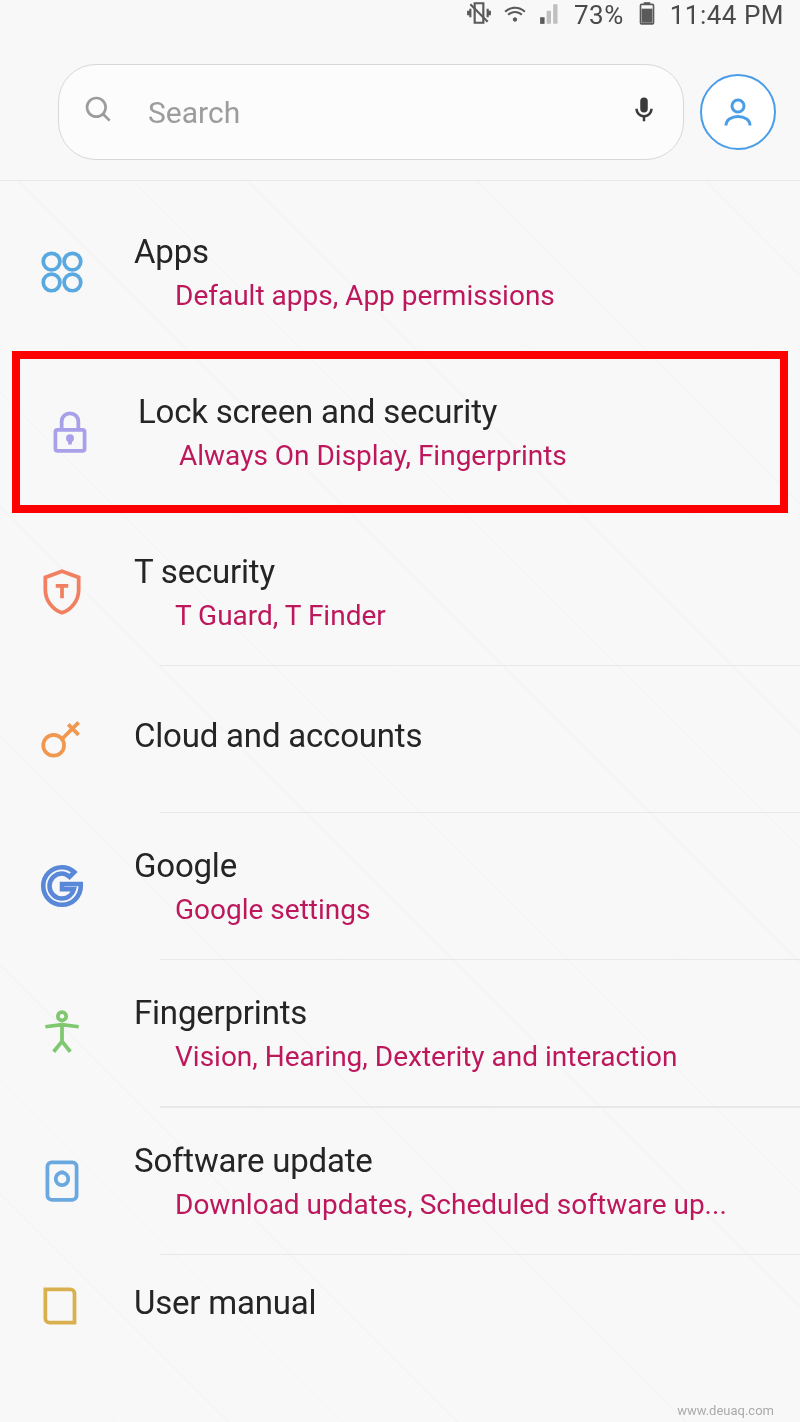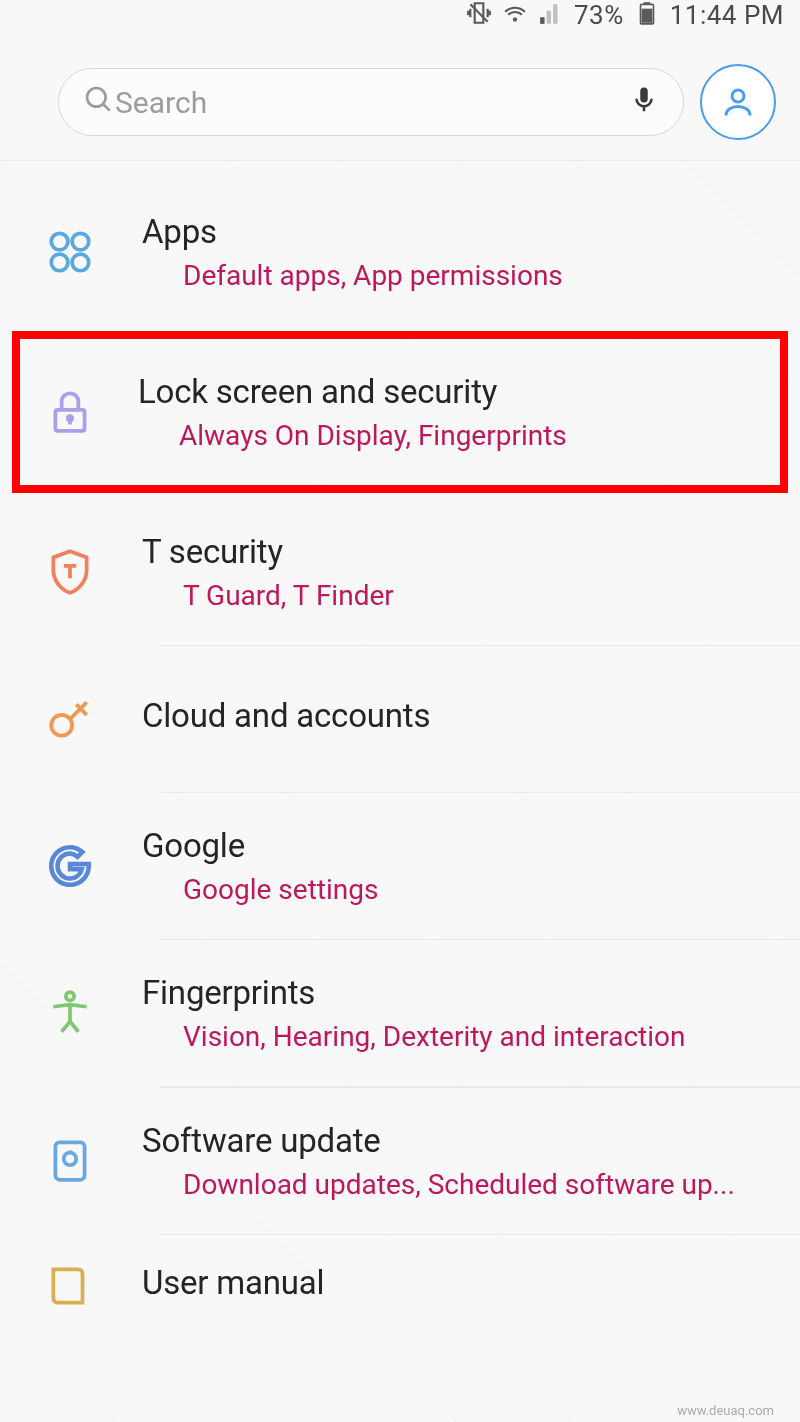--- a/index.html
+++ b/index.html
@@ -38,28 +38,28 @@
       display: flex;
       align-items: center;
       gap: 16px;
       padding: 18px 24px 20px 58px;
       background: #f8f8f8;
       position: relative;
       z-index: 1;
     }
     .search-pill {
       flex: 1;
-      height: 68px;
+      height: 96px;
       border: 1.5px solid #d8d8d8;
       border-radius: 38px;
       background: #fcfcfc;
       display: flex;
       align-items: center;
       padding: 0 24px;
-      gap: 0;
+      gap: 33px;
     }
     .search-pill .placeholder {
       flex: 1;
       font-size: 30px;
       color: #9c9c9c;
     }
     .profile-circle {
       width: 76px;
       height: 76px;
       border: 2px solid #4a9de8;
@@ -67,21 +67,21 @@
       display: flex;
       align-items: center;
       justify-content: center;
       background: #fff;
     }
     .divider-thin { height: 1px; background: #e8e8e8; position:relative; z-index:1;}
     .content { position: relative; z-index: 1; padding-top: 18px; }
     .sett-item {
       display: flex;
       align-items: center;
-      padding: 26px 24px 26px 20px;
+      padding: 26px 24px 26px 12px;
       gap: 22px;
       min-height: 146px;
     }
     .sett-icon {
       width: 100px;
       display: flex;
       align-items: center;
       justify-content: center;
       flex-shrink: 0;
     }

